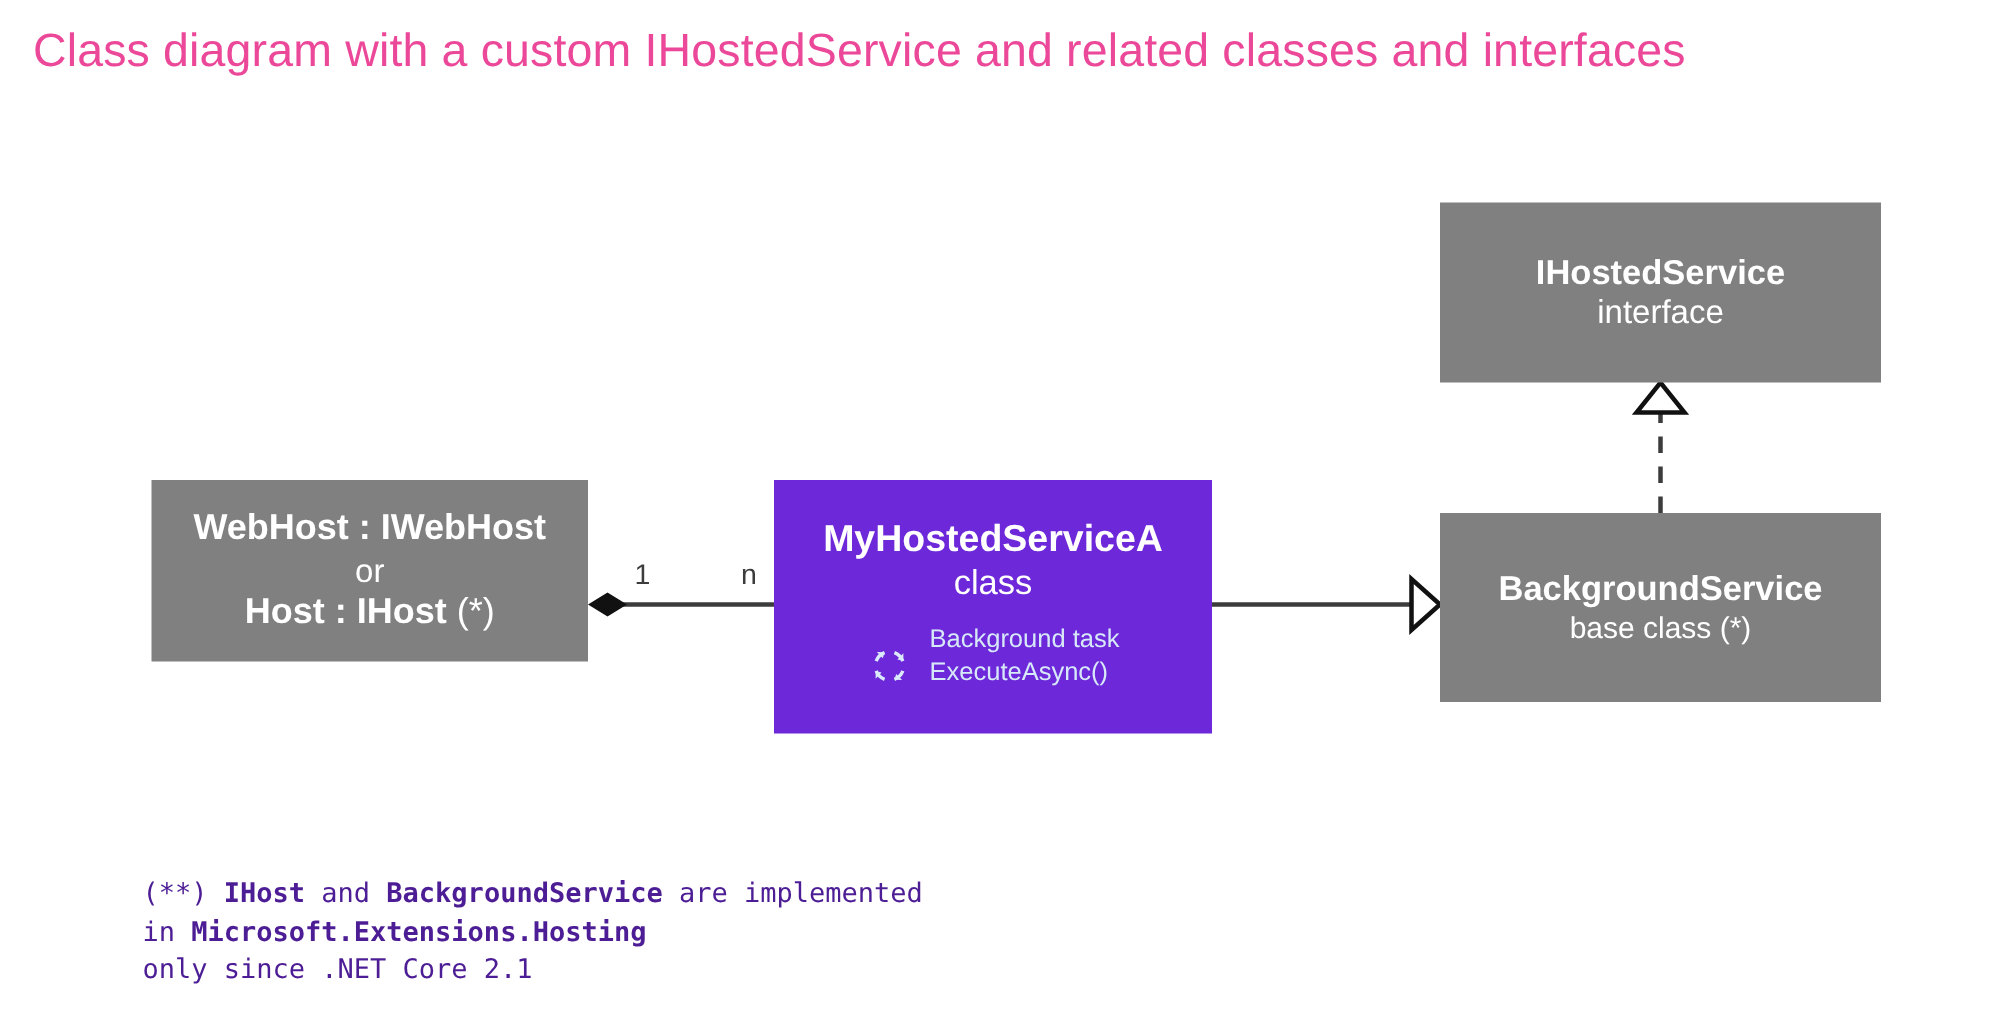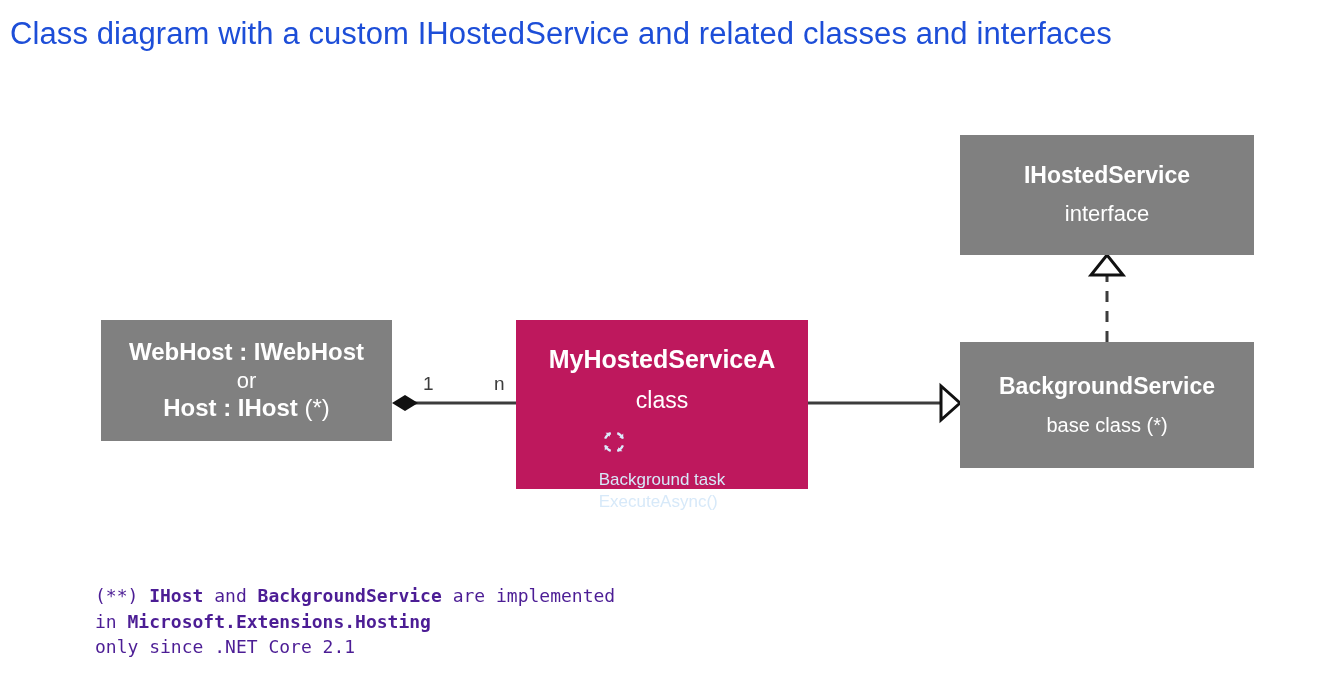--- a/index.html
+++ b/index.html
@@ -12,56 +12,55 @@
     width: 1344px;
     height: 674px;
     background: #ffffff;
     overflow: hidden;
     font-family: "Liberation Sans", sans-serif;
   }
 
   
   #diagram-title {
     position: absolute;
-    left: 10px;
+    left: 22px;
     top: 16px;
     font-size: 31px;
     font-weight: 400;
-    color: #1d4ed8;
+    color: #ec4899;
     letter-spacing: 0.1px;
     white-space: nowrap;
   }
 
   
   .uml-box {
     position: absolute;
     box-sizing: border-box;
     display: flex;
     flex-direction: column;
     align-items: center;
     justify-content: center;
     text-align: center;
     color: #ffffff;
   }
   .uml-box.gray  { background: #808080; }
-  .uml-box.blue  { background: #be185d; }
+  .uml-box.blue  { background: #6d28d9; }
 
   .box-title {
     font-size: 24px;
     font-weight: bold;
     line-height: 1.18;
     white-space: nowrap;
   }
   .box-title .reg { font-weight: 400; }
   .box-sub {
     font-size: 22px;
     font-weight: 400;
     line-height: 1.2;
     white-space: nowrap;
-    margin-top: 12px;
   }
   .box-mid {
     font-size: 22px;
     font-weight: 400;
     line-height: 1.25;
   }
 
   
   #box-webhost {
     left: 101px;
@@ -78,24 +77,23 @@
     width: 292px;
     height: 169px;
     justify-content: flex-start;
     padding-top: 25px;
   }
   #box-myhostedservice .box-title { font-size: 25px; }
   #box-myhostedservice .box-sub   { font-size: 23px; }
 
   .task-row {
     display: flex;
-    align-items: flex-start;
+    align-items: flex-end;
     gap: 12px;
     margin-top: 13px;
-    flex-direction: column;
   }
   .task-icon { width: 30px; height: 30px; flex: 0 0 auto; }
   .task-lines {
     text-align: left;
     font-size: 17px;
     line-height: 1.28;
     color: #d7e9f9;
   }
 
   

